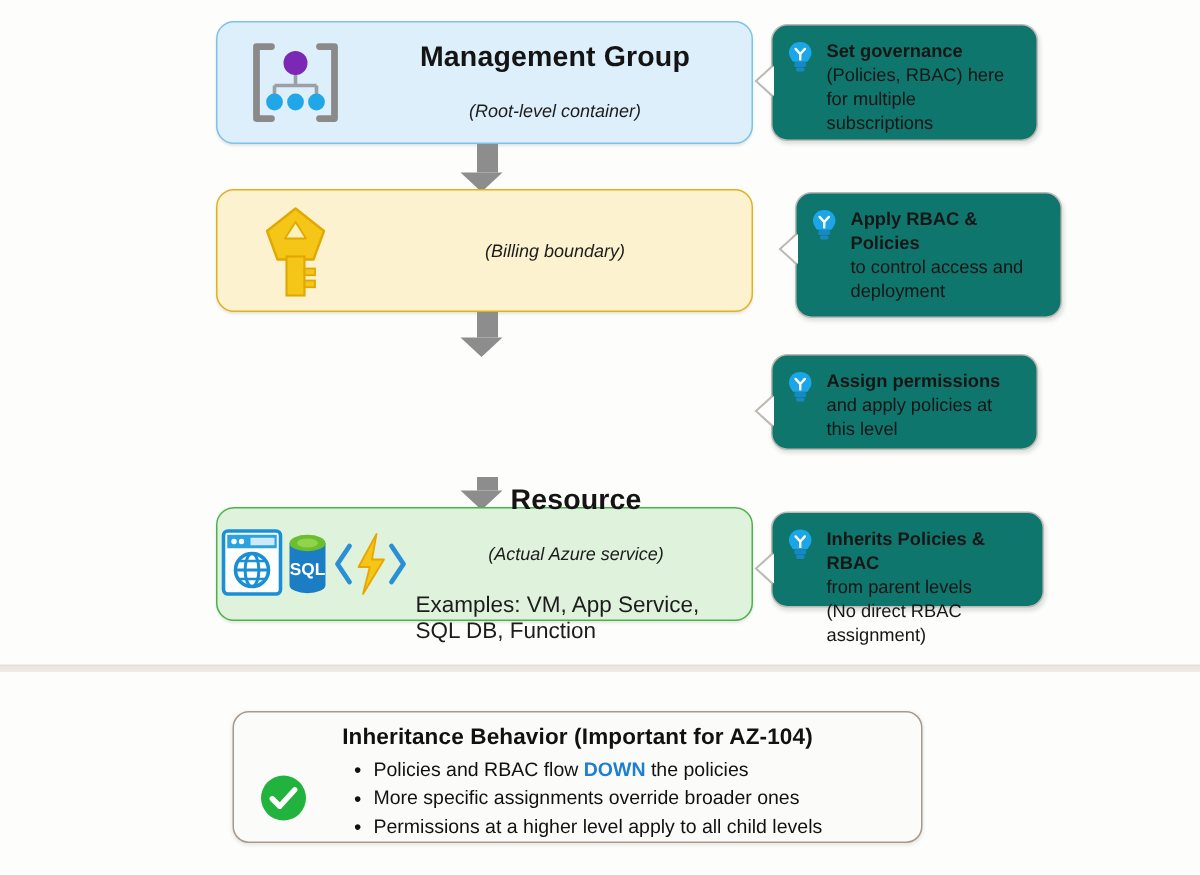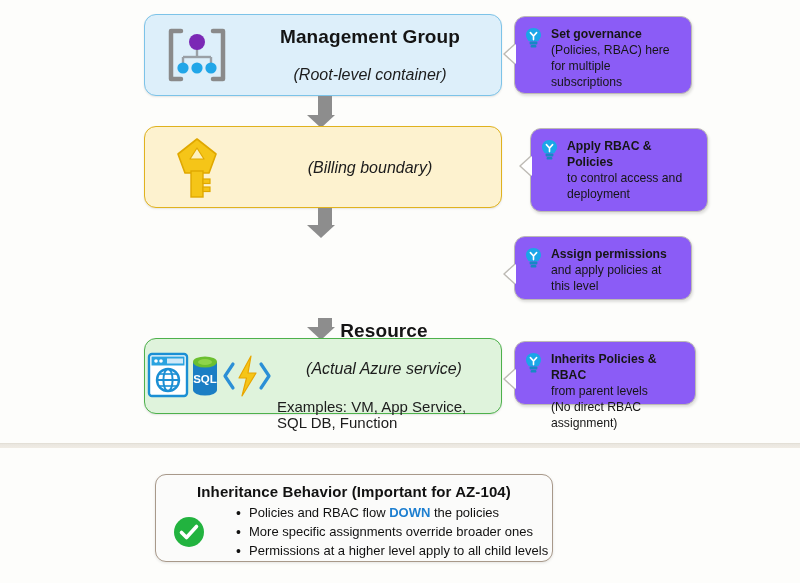--- a/index.html
+++ b/index.html
@@ -27,21 +27,21 @@
     display:flex;align-items:center;justify-content:center;
     height:100%;
   }
   .level-box .txt{
     flex:1 1 auto;
     display:flex;flex-direction:column;align-items:center;justify-content:center;
     padding-right:10px;
     gap:16px;
   }
   .lvl-title{font-size:19px;font-weight:bold;color:#141414;letter-spacing:.1px;line-height:1.15;}
-  .lvl-sub{font-size:16px;font-style:italic;color:#1c1c1c;margin-top:2px;line-height:1.15;}
+  .lvl-sub{font-size:12px;font-style:italic;color:#1c1c1c;margin-top:2px;line-height:1.15;}
   .lvl-ex{font-size:15px;color:#1c1c1c;margin-top:4px;line-height:1.1;}
 
   .box-mg{background:#ddeffa;border:1.6px solid #7cc3e8;}
   .box-sub{background:#fdf2cf;border:1.8px solid #e0b21e;}
   .box-rg{background:#f7f7f7;border:1.5px solid #b6b0a6;}
   .box-res{background:#dff3dc;border:1.7px solid #4db14b;}
 
   
   .arrow{position:absolute;left:313px;width:20px;}
   .arrow .shaft{width:14px;height:100%;background:#8d8d8d;margin-left:3px;}
@@ -49,21 +49,21 @@
     width:0;height:0;margin-left:-4px;
     border-left:14px solid transparent;border-right:14px solid transparent;
     border-top:13px solid #8d8d8d;
   }
   .arrow{display:flex;flex-direction:column;align-items:center;}
   .arrow .shaft{flex:1 1 auto;}
 
   
   .callout{
     position:absolute;
-    background:#8b5cf6;
+    background:#0f766e;
     border:1.3px solid #bdbab4;
     border-radius:11px;
     box-shadow:1px 2px 3px rgba(0,0,0,.13);
     display:flex;align-items:flex-start;
     padding:9px 10px 9px 9px;
     box-sizing:border-box;
   }
   .callout::before{
     content:"";position:absolute;left:-12px;top:26px;
     width:0;height:0;
@@ -80,21 +80,21 @@
   .callout .ctext{font-size:12.2px;color:#161616;line-height:1.32;}
   .callout .ctext .c-strong{font-weight:bold;display:block;}
   .callout .ctext .c-line{display:block;}
 
   
   .divider{position:absolute;left:0;top:443px;width:800px;height:4px;
            background:linear-gradient(#e9e6df,#f0ece4);border-top:1px solid #e3dfd6;}
 
   
   .summary{
-    position:absolute;left:155px;top:474px;width:398px;height:88px;
+    position:absolute;left:155px;top:474px;width:460px;height:88px;
     background:#fbfbfa;border:1.5px solid #a8998a;border-radius:11px;
     box-shadow:0 1px 3px rgba(0,0,0,.10);
     box-sizing:border-box;
   }
   .summary .s-title{
     text-align:center;font-size:15px;font-weight:bold;color:#111;
     margin-top:8px;letter-spacing:.1px;
   }
   .summary .s-body{display:flex;align-items:center;margin-top:4px;}
   .summary .s-check{flex:0 0 66px;display:flex;justify-content:center;}

